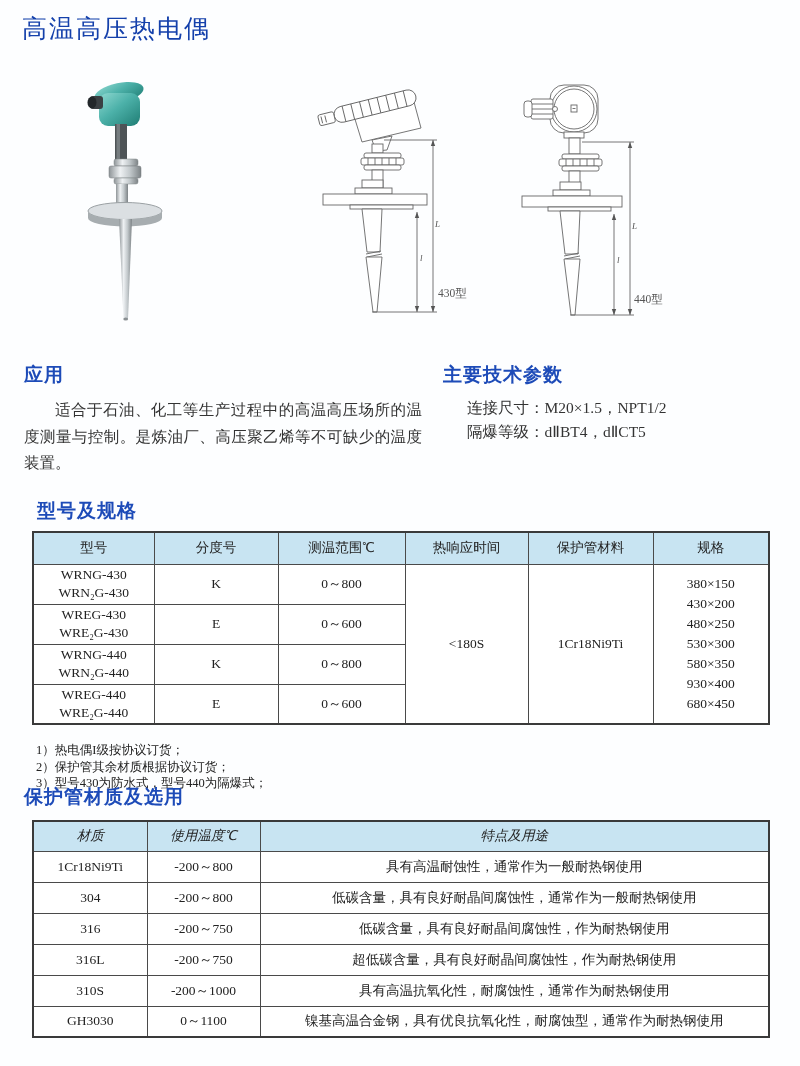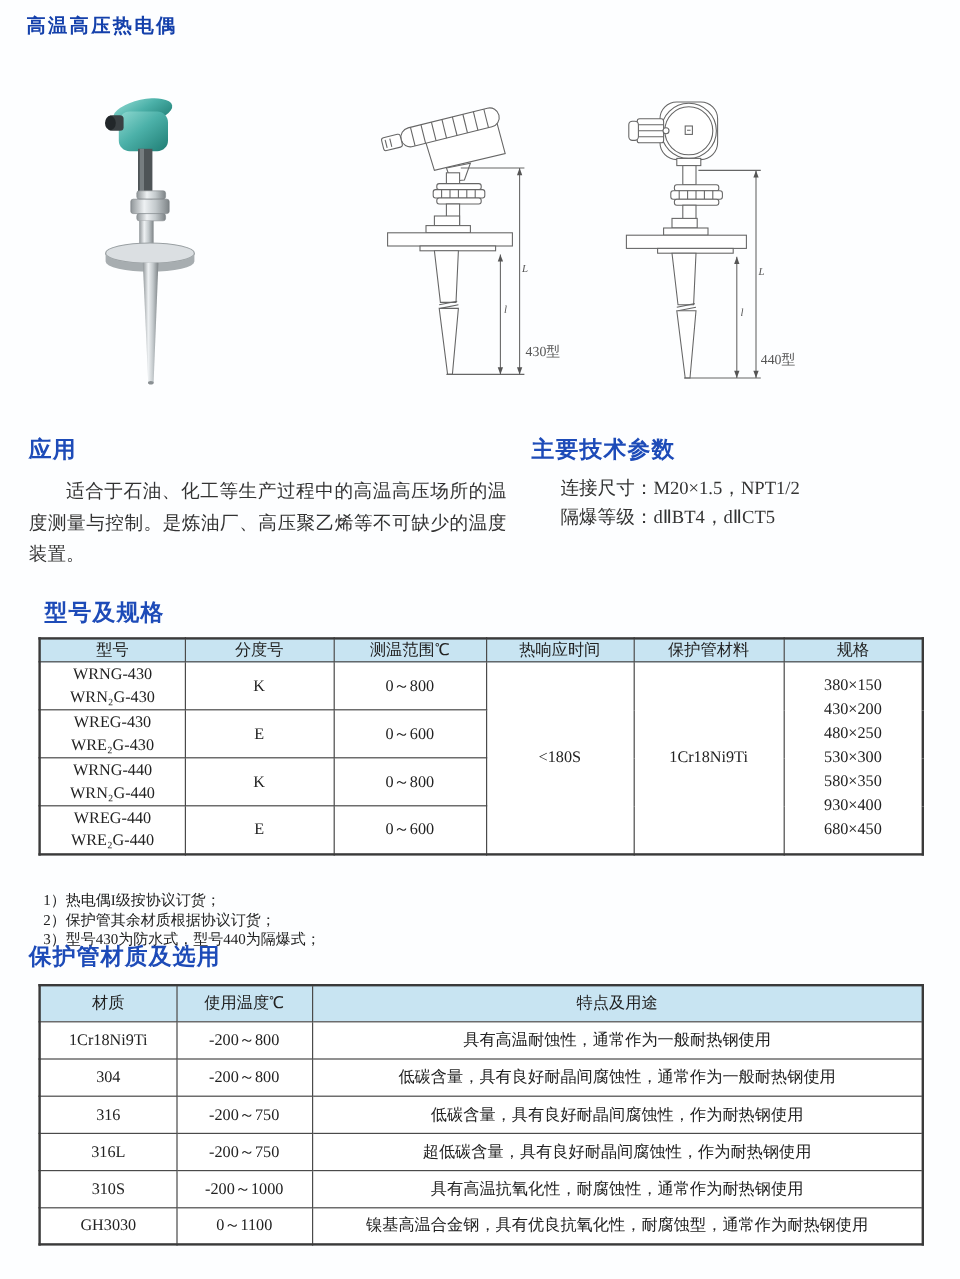--- a/index.html
+++ b/index.html
@@ -5,21 +5,21 @@
   * { margin:0; padding:0; box-sizing:border-box; }
   html,body { background:#ffffff; }
   .page {
     position:relative; width:800px; height:1066px;
     background:#fdfeff; overflow:hidden;
     font-family:"Liberation Serif", serif; color:#333;
   }
   .abs { position:absolute; }
   h1.title {
     font-family:"Liberation Sans", sans-serif;
-    font-size:16px; font-weight:bold; color:#1440ab; letter-spacing:2px;
+    font-size:25px; font-weight:normal; color:#1440ab; letter-spacing:2px;
   }
   h2.sec {
     font-family:"Liberation Sans", sans-serif;
     font-size:19px; font-weight:bold; color:#1d4bb8; letter-spacing:1px;
   }
   .app-p {
     width:398px; font-size:15.5px; line-height:1.72; color:#333;
     text-indent:2em; text-align:justify;
   }
   .tech-list { font-size:15.5px; line-height:1.58; color:#333; }
@@ -28,25 +28,25 @@
     border-collapse:collapse; table-layout:fixed; width:736px;
     font-size:13.5px; color:#222; background:#fff;
   }
   table, td, th { border:1px solid #4a4a4a; }
   table { border:2px solid #3a3a3a; }
   th {
     background:#c8e4f2; font-weight:normal; text-align:center;
     vertical-align:middle;
   }
   td { text-align:center; vertical-align:middle; }
-  .models-table th { height:19px;font-family:Liberation Serif, serif; }
+  .models-table th { height:32px;font-family:Liberation Serif, serif; }
   .models-table td { height:40px; }
   .models-table .model-cell div { line-height:1.35; }
   .spec-cell div { line-height:20px; }
-  .materials-table th { height:30px; }
+  .materials-table th { height:30px;font-style:italic; }
   .materials-table td { height:31px; }
   .notes { font-size:12.5px; line-height:1.32; color:#222; }
   .fig-label { font-size:11.5px; color:#555; }
   .dim-text { font-size:9px; font-style:italic; fill:#555; font-family:"Liberation Serif",serif; }
   svg .ln { stroke:#666; fill:none; stroke-width:0.9; }
   svg .shape { stroke:#666; fill:#ffffff; stroke-width:0.9; }
   svg .arrow { fill:#555; stroke:none; }
 </style>
 </head>
 <body>

